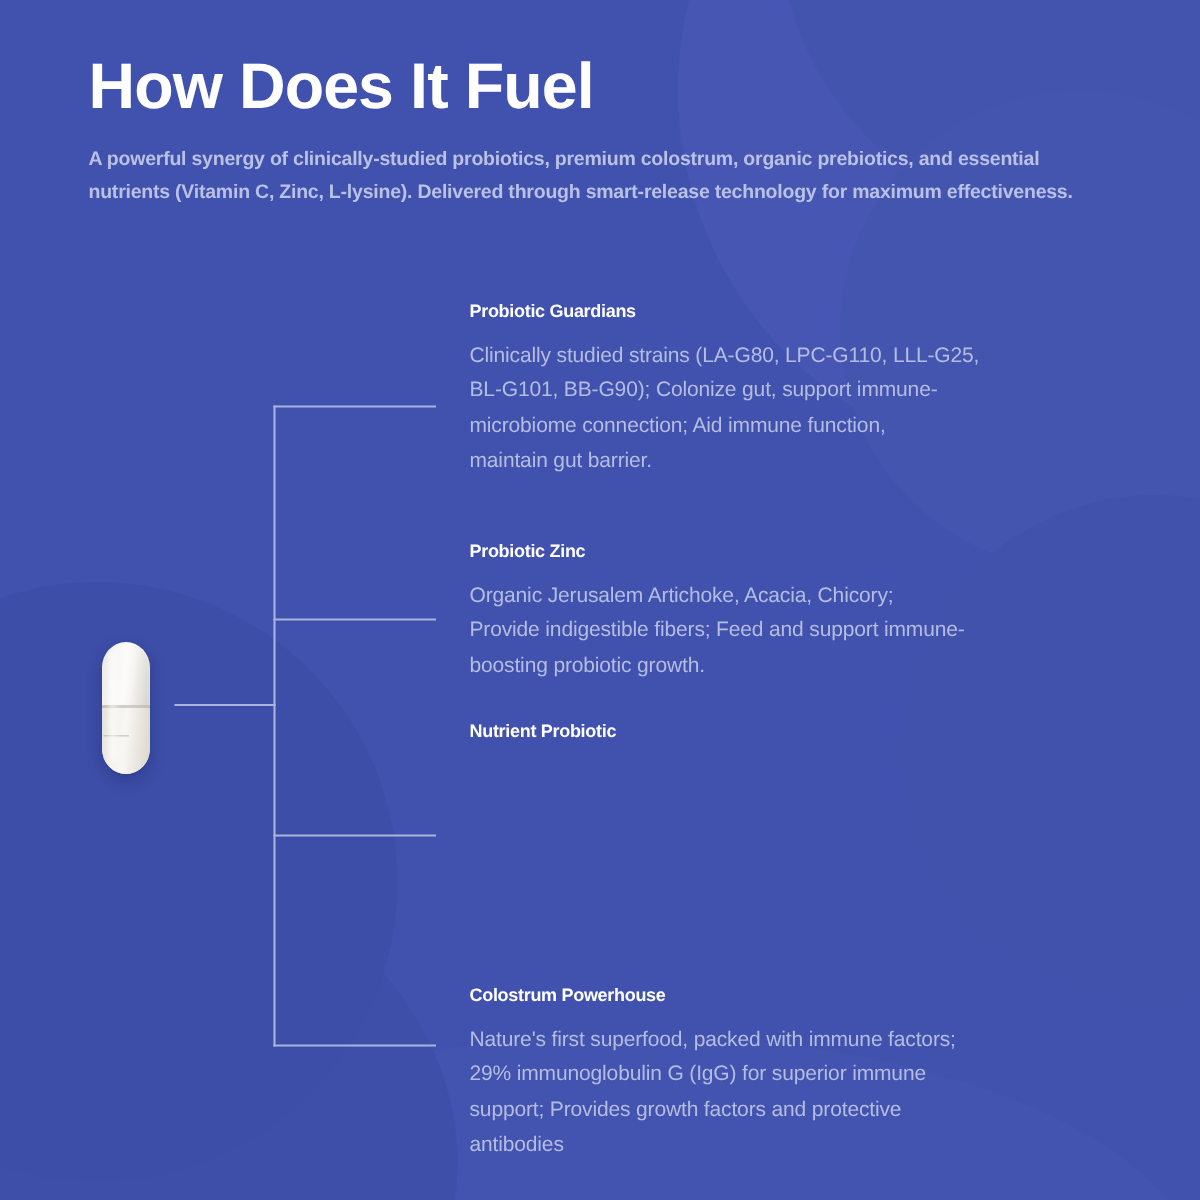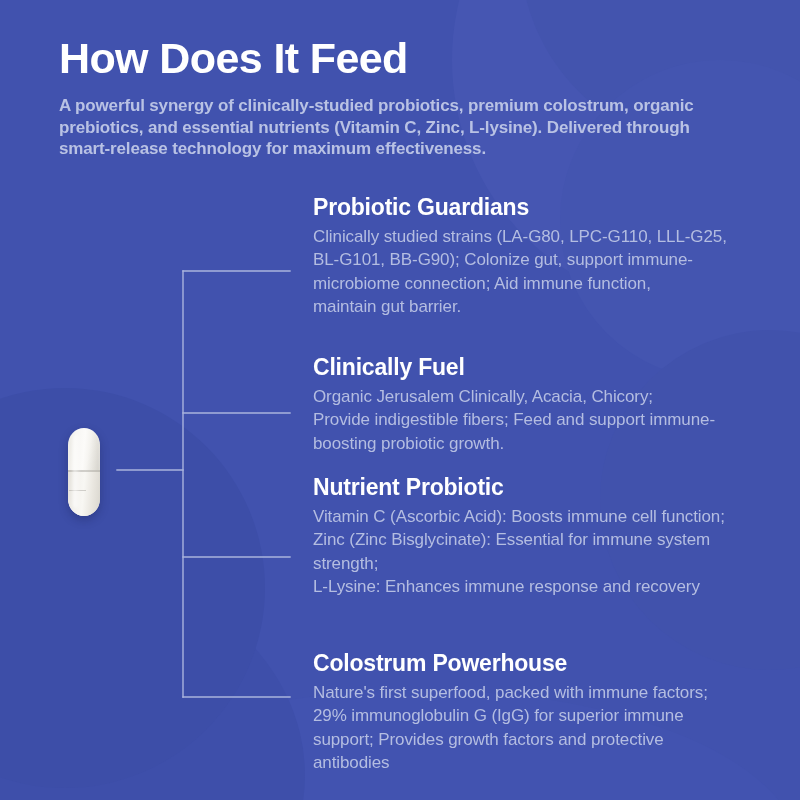--- a/index.html
+++ b/index.html
@@ -88,21 +88,21 @@
   .title {
     margin: 0;
     font-size: 43px;
     line-height: 50px;
     font-weight: 700;
     letter-spacing: -0.6px;
     color: #ffffff;
   }
   .subtitle {
     margin: 12px 0 0 0;
-    font-size: 17px;
+    font-size: 13px;
     line-height: 21.5px;
     font-weight: 700;
     letter-spacing: -0.15px;
     color: #b9c2e4;
     max-width: 672px;
   }
 
   
   .connector {
     position: absolute;
@@ -195,29 +195,29 @@
     top: 196px;
     width: 440px;
   }
   .section {
     position: absolute;
     left: 0;
     width: 430px;
   }
   .section-title {
     margin: 0;
-    font-size: 23px;
+    font-size: 12px;
     line-height: 22px;
     font-weight: 700;
     letter-spacing: -0.2px;
     color: #ffffff;
   }
   .section-body {
     margin: 7px 0 0 0;
-    font-size: 17px;
+    font-size: 14px;
     line-height: 23.4px;
     font-weight: 400;
     letter-spacing: -0.1px;
     color: #b4bde1;
     white-space: pre-line;
   }
 </style>
 </head>
 <body>
 
@@ -227,21 +227,21 @@
     <div class="blob blob-tr-outer"></div>
     <div class="blob blob-tr-inner"></div>
     <div class="blob blob-tr-ring"></div>
     <div class="blob blob-right-mid"></div>
     <div class="blob blob-bottom-wide"></div>
     <div class="blob blob-left-lower"></div>
     <div class="blob blob-left-dark"></div>
   </div>
 
   <div class="header">
-    <h1 class="title">How Does It Feed</h1>
+    <h1 class="title">How Does It Fuel</h1>
     <p class="subtitle">A powerful synergy of clinically-studied probiotics, premium colostrum, organic prebiotics, and essential nutrients (Vitamin C, Zinc, L-lysine). Delivered through smart-release technology for maximum effectiveness.</p>
   </div>
 
   <svg class="connector" viewBox="0 0 800 800">
     <g stroke="#aab4dd" stroke-width="1.4" fill="none" stroke-linecap="square">
       <line x1="183" y1="271" x2="183" y2="697"></line>
       <line x1="183" y1="271" x2="290" y2="271"></line>
       <line x1="183" y1="413" x2="290" y2="413"></line>
       <line x1="183" y1="557" x2="290" y2="557"></line>
       <line x1="183" y1="697" x2="290" y2="697"></line>
@@ -261,32 +261,28 @@
 
     <div class="section" style="top:0px;">
       <h2 class="section-title">Probiotic Guardians</h2>
       <p class="section-body">Clinically studied strains (LA-G80, LPC-G110, LLL-G25,
 BL-G101, BB-G90); Colonize gut, support immune-
 microbiome connection; Aid immune function,
 maintain gut barrier.</p>
     </div>
 
     <div class="section" style="top:160px;">
-      <h2 class="section-title">Clinically Fuel</h2>
-      <p class="section-body">Organic Jerusalem Clinically, Acacia, Chicory;
+      <h2 class="section-title">Probiotic Zinc</h2>
+      <p class="section-body">Organic Jerusalem Artichoke, Acacia, Chicory;
 Provide indigestible fibers; Feed and support immune-
 boosting probiotic growth.</p>
     </div>
 
     <div class="section" style="top:280px;">
       <h2 class="section-title">Nutrient Probiotic</h2>
-      <p class="section-body">Vitamin C (Ascorbic Acid): Boosts immune cell function;
-Zinc (Zinc Bisglycinate): Essential for immune system
-strength;
-L-Lysine: Enhances immune response and recovery</p>
     </div>
 
     <div class="section" style="top:456px;">
       <h2 class="section-title">Colostrum Powerhouse</h2>
       <p class="section-body">Nature's first superfood, packed with immune factors;
 29% immunoglobulin G (IgG) for superior immune
 support; Provides growth factors and protective
 antibodies</p>
     </div>
 

